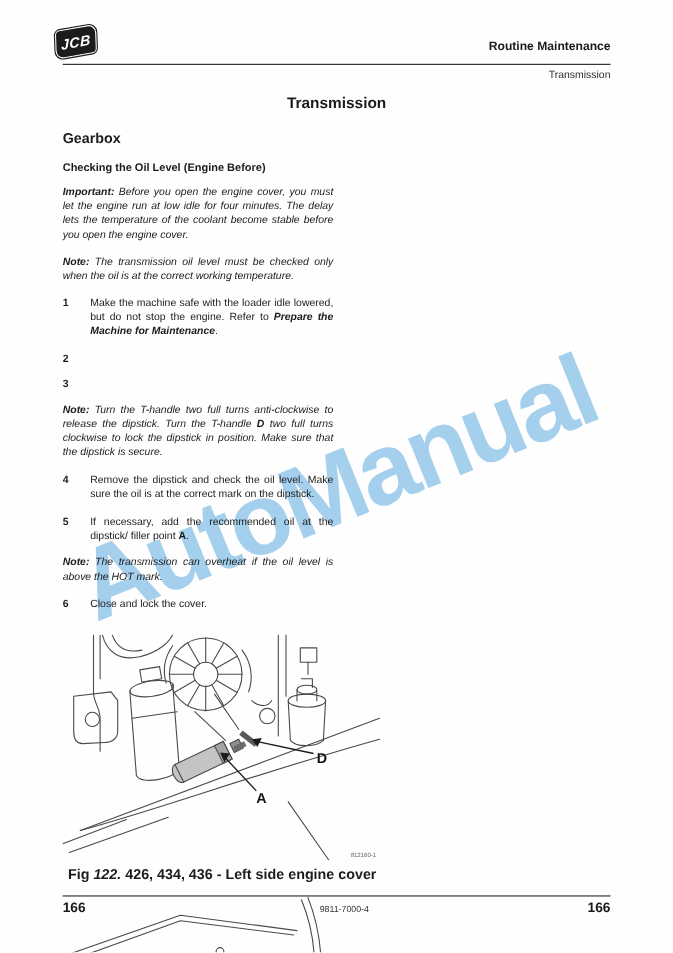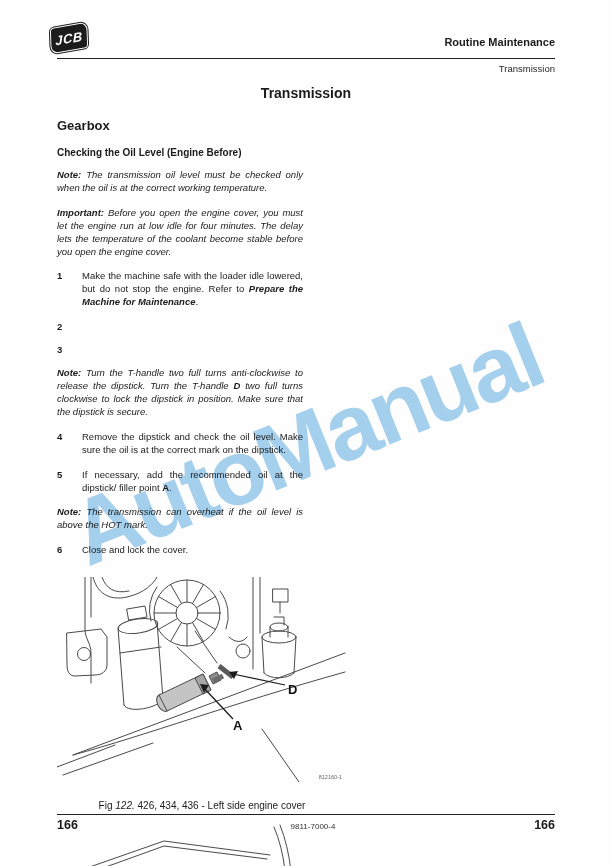--- a/index.html
+++ b/index.html
@@ -38,21 +38,21 @@
   .b { font-weight:bold; }
   .mb12 { margin-bottom:12px; }
   .step { display:flex; margin:0 0 12px 0; }
   .step-num { width:25px; flex:none; font-size:9.5px; font-weight:bold; }
   .step-text { flex:1; font-size:9.5px; line-height:1.36; text-align:justify; }
 
   
   figure { margin:0; }
   .fig1 { margin-top:8px; }
   .fig2 { margin-top:12px; }
-  .fig-caption { text-align:center; font-size:10px; font-weight:normal; margin-top:14px; position:relative; z-index:6; }
+  .fig-caption { text-align:center; font-size:13px; font-weight:bold; margin-top:0; position:relative; z-index:6; }
   .fig-caption .cap-num { font-style:italic; }
   svg text.part-label { font-family:"Liberation Sans",sans-serif; }
 
   
   .watermark {
     position:absolute; left:8px; top:392px; width:596px; text-align:center;
     font-size:92px; font-weight:bold; letter-spacing:-3px; white-space:nowrap;
     color:#a4cfed; transform:rotate(-22deg); z-index:5; pointer-events:none;
   }
 
@@ -76,23 +76,23 @@
   <div class="hdr-rule"></div>
   <div class="hdr-sub">Transmission</div>
   <div class="doc-title">Transmission</div>
 
   <div class="content">
 
     <div class="col-left">
       <div class="h-gearbox">Gearbox</div>
       <div class="h-proc">Checking the Oil Level (Engine Before)</div>
 
+      <p class="para mb12"><span class="blabel">Important:</span> <span class="it">Before you open the engine cover, you must let the engine run at low idle for four minutes. The delay lets the temperature of the coolant become stable before you open the engine cover.</span></p>
+
       <p class="para mb12"><span class="blabel">Note:</span> <span class="it">The transmission oil level must be checked only when the oil is at the correct working temperature.</span></p>
-
-      <p class="para mb12"><span class="blabel">Important:</span> <span class="it">Before you open the engine cover, you must let the engine run at low idle for four minutes. The delay lets the temperature of the coolant become stable before you open the engine cover.</span></p>
 
       <div class="step">
         <span class="step-num">1</span>
         <span class="step-text"><span>Make the machine safe with the loader idle lowered, but do not stop the engine. Refer to </span><span class="bi">Prepare the Machine for Maintenance</span><span>.</span></span>
       </div>
 
       <div class="step">
         <span class="step-num">2</span>
       </div>
 

